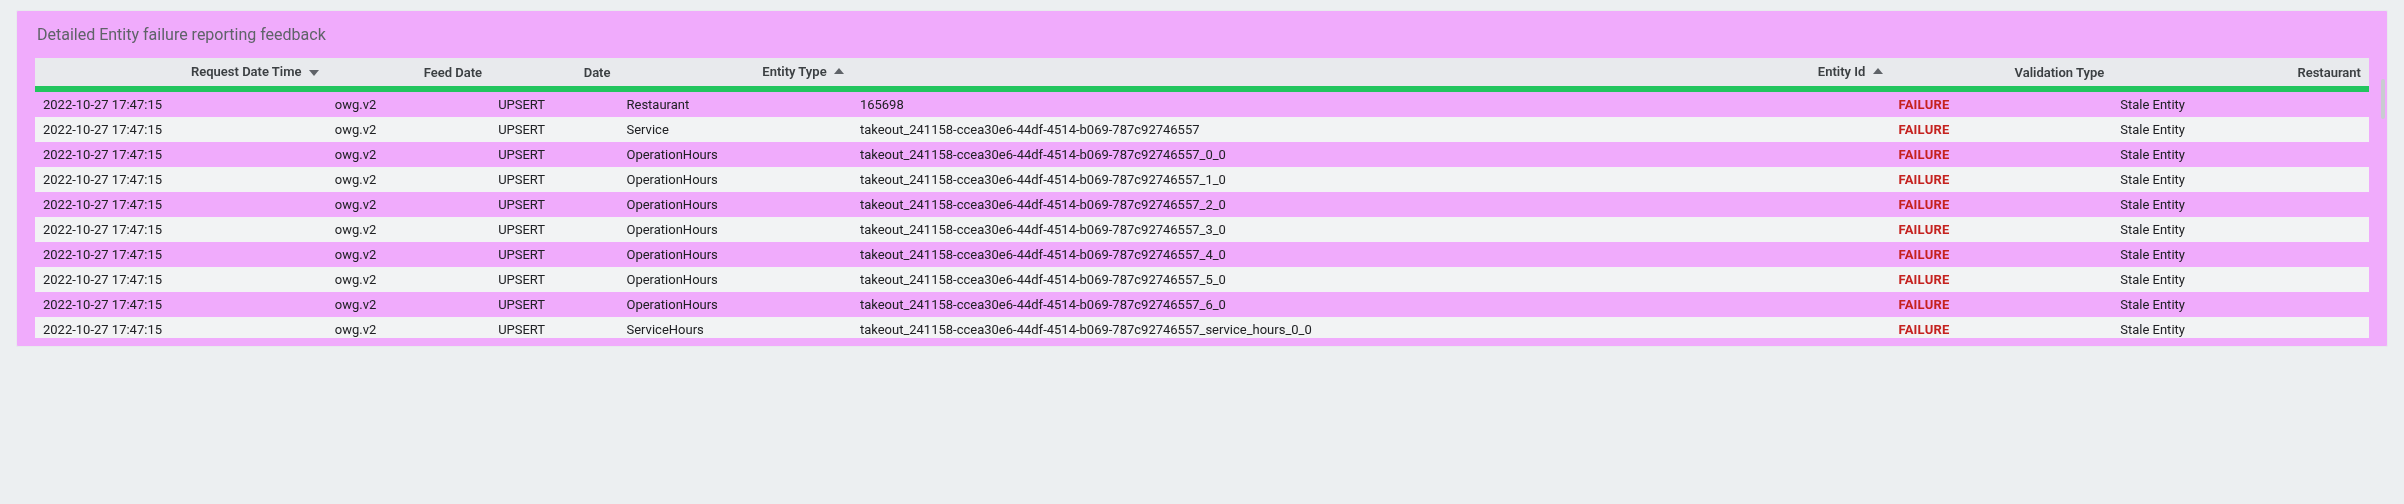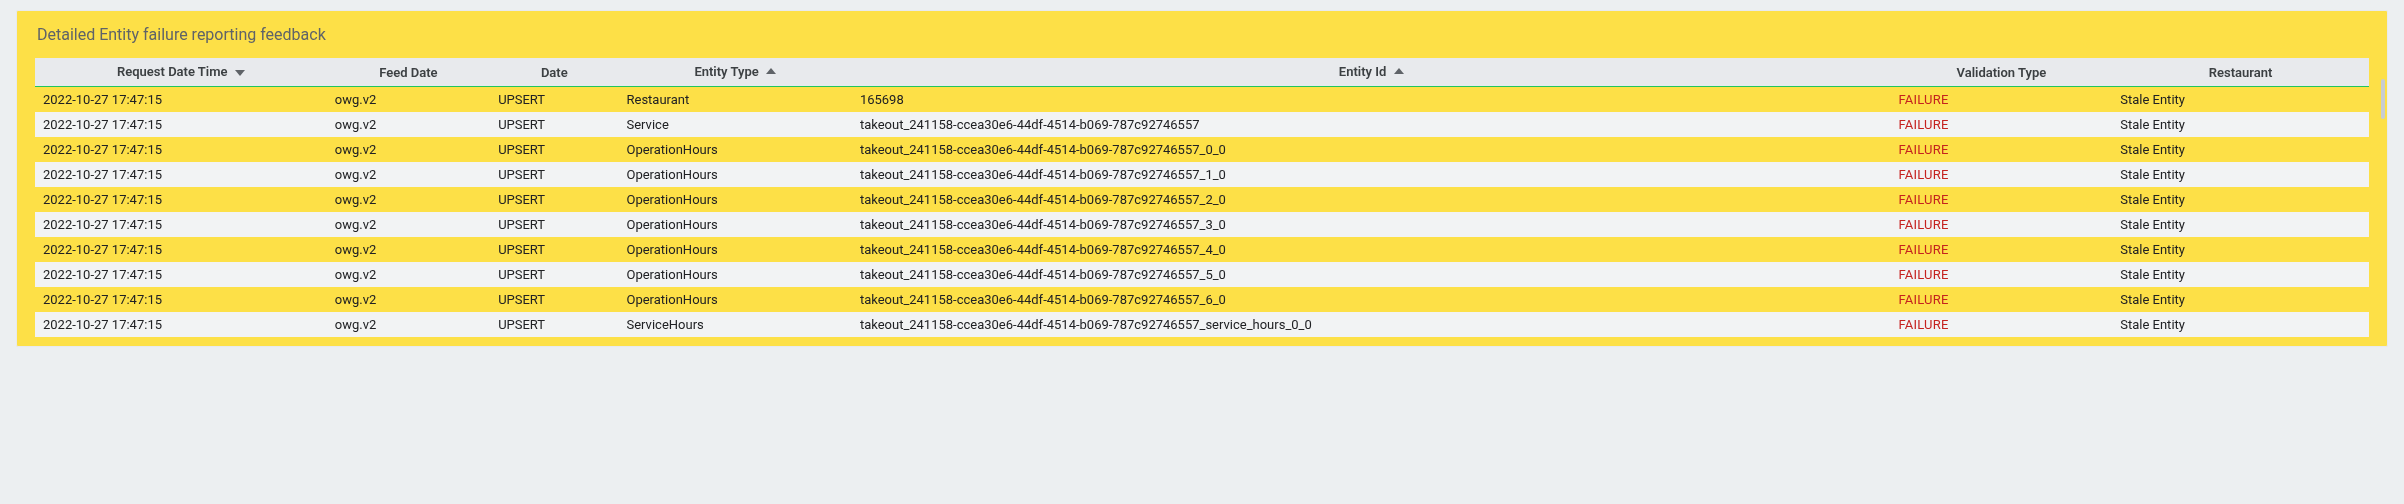--- a/index.html
+++ b/index.html
@@ -9,21 +9,21 @@
     font-family: -apple-system, BlinkMacSystemFont, "Segoe UI", Roboto, "Helvetica Neue", Arial, sans-serif;
     font-size: 13px;
     color: #202124;
     background: #eceff1;
   }
   .frame {
     background: #eceff1;
     padding: 10px 16px 16px 16px;
   }
   .panel {
-    background: #fde047;
+    background: #f0abfc;
     border: 1px solid #e8eaed;
     border-radius: 2px;
     position: relative;
     padding: 14px 18px 8px 18px;
     overflow: hidden;
   }
   .panel-title {
     font-size: 16px;
     color: #5f6368;
     font-weight: 400;
@@ -39,48 +39,48 @@
     table-layout: fixed;
   }
   col.c-dt   { width: 12.5%; }
   col.c-feed { width: 7%;  }
   col.c-rt   { width: 5.5%;}
   col.c-et   { width: 10%; }
   col.c-eid  { width: 44.5%;}
   col.c-vt   { width: 9.5%;}
   col.c-vd   { width: 11%; }
   thead th {
-    text-align: center;
+    text-align: right;
     font-weight: 600;
     font-size: 13px;
     color: #3c4043;
     background: #e8eaed;
     padding: 6px 8px;
-    border-bottom: 1px solid #22c55e;
+    border-bottom: 6px solid #22c55e;
     white-space: nowrap;
   }
   thead th .arrow {
     display: inline-block;
     vertical-align: middle;
     margin-left: 4px;
   }
   tbody td {
     padding: 5px 8px;
     font-size: 13px;
     color: #202124;
     white-space: nowrap;
     overflow: hidden;
     text-overflow: ellipsis;
   }
   tbody tr:nth-child(even) td {
     background: #f2f3f4;
   }
   .failure {
     color: #c5221f;
-    font-weight: 400;
+    font-weight: 700;
     letter-spacing: 0.2px;
   }
   
   svg.sort-ico { width:10px; height:10px; }
   
   .scroll-hint {
     position: absolute;
     right: 2px;
     top: 68px;
     width: 4px;

